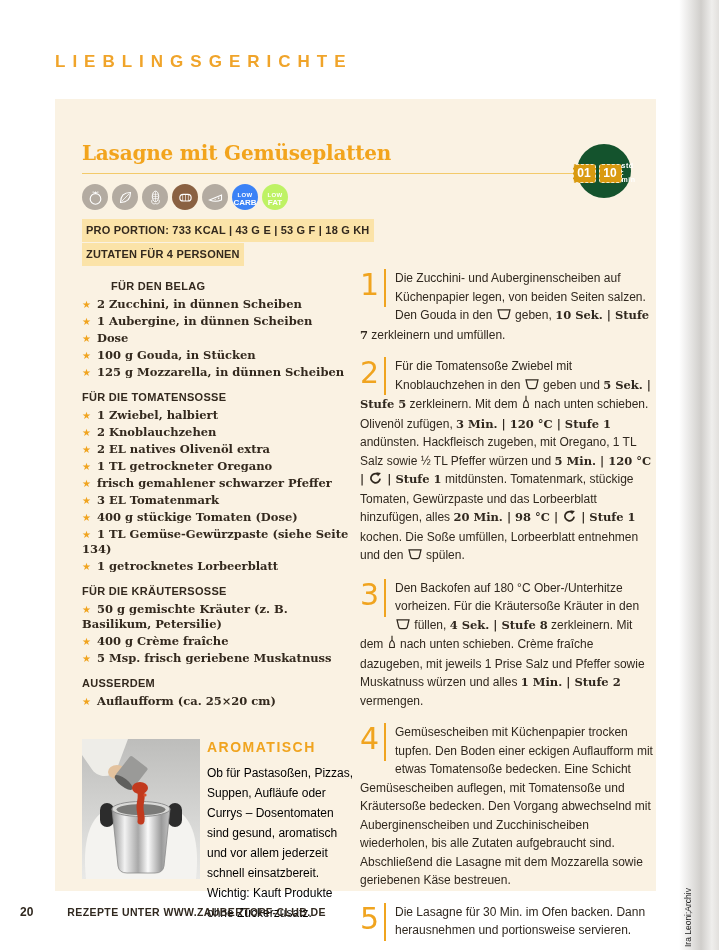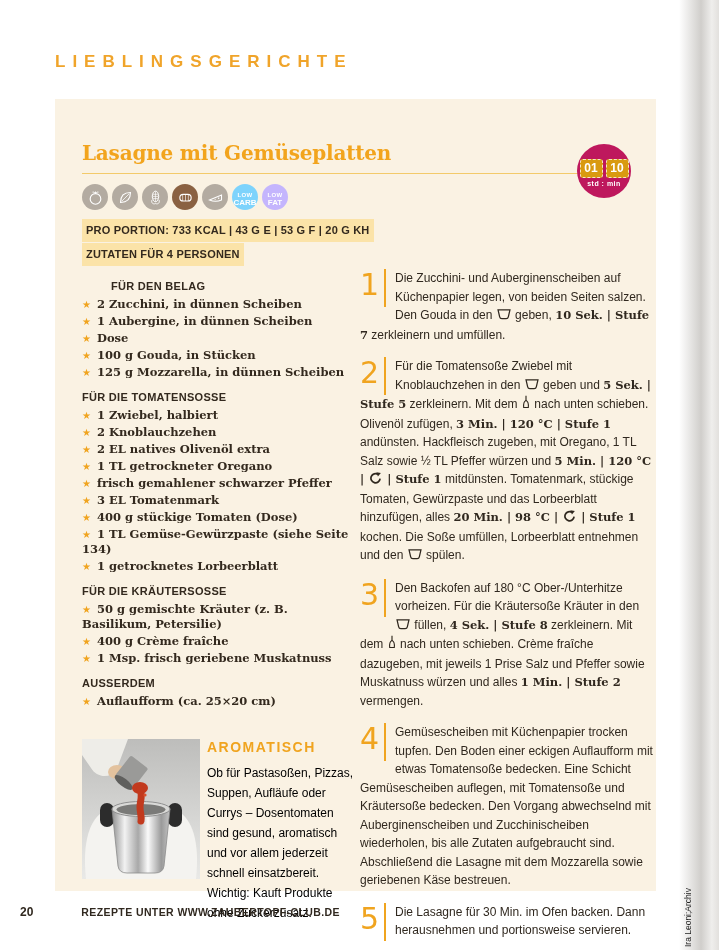--- a/index.html
+++ b/index.html
@@ -27,21 +27,21 @@
     position:absolute;left:27px;top:42px;width:420px;
     font-family:"DejaVu Serif",serif;font-weight:bold;font-size:20px;
     color:#f2a41d;letter-spacing:-0.2px;
   }
   .title-rule{
     position:absolute;left:27px;top:74px;width:497px;height:1px;background:#f3ca6a;
   }
   
   .time-badge{
     position:absolute;left:522px;top:45px;width:54px;height:54px;border-radius:50%;
-    background:#be185d;display:flex;flex-direction:column;align-items:center;justify-content:center;
+    background:#14532d;display:flex;flex-direction:row;align-items:center;justify-content:center;
   }
   .tb-boxes{display:flex;gap:3px;margin-top:4px;}
   .tb-box{
     width:21px;height:17px;border:1px dashed rgba(255,255,255,0.75);border-radius:3px;
     background:#d99a10;color:#fff;font-weight:bold;font-size:12px;line-height:17px;text-align:center;
   }
   .tb-label{color:#fff;font-size:7px;font-weight:bold;margin-top:2px;letter-spacing:0.5px;}
   
   .diet-row{position:absolute;left:27px;top:85px;display:flex;gap:4px;}
   .diet-circle{
@@ -86,21 +86,21 @@
   .tip{margin-top:17px;font-size:12px;line-height:18.5px;}
   .tip-label{color:#f0a41f;font-weight:bold;font-size:13px;letter-spacing:0.5px;margin-right:4px;}
   
   .aside{position:absolute;left:27px;top:640px;width:322px;height:142px;}
   .aside-photo{position:absolute;left:0;top:0;width:118px;height:140px;}
   .aside-text-col{position:absolute;left:125px;top:0;width:150px;}
   .aside-title{color:#f0a41f;font-weight:bold;font-size:14px;letter-spacing:1.5px;margin-bottom:8px;}
   .aside-body{font-size:12px;line-height:20px;color:#000000;}
   
   .footer{position:absolute;left:20px;top:905px;display:flex;align-items:baseline;}
-  .page-num{font-size:12px;font-weight:bold;margin-right:36px;}
+  .page-num{font-size:12px;font-weight:bold;margin-right:22px;}
   .footer-text{font-size:10.5px;font-weight:bold;letter-spacing:0.4px;margin-left:12px;}
   
   .credit{
     position:absolute;right:26px;bottom:62px;font-size:8.5px;color:#222;
     transform:rotate(-90deg);transform-origin:bottom right;white-space:nowrap;
   }
 </style>
 </head>
 <body>
 
@@ -147,36 +147,36 @@
           <path d="M8 7.5 V17 M12 7.5 V17 M16 7.5 V17" stroke="#fff" stroke-width="0.9" fill="none"></path>
         </svg>
       </span>
       <span class="diet-circle" style="background: rgb(179, 171, 161);">
         <svg viewBox="0 0 24 24" width="17" height="17">
           <path d="M3.5 15.5 L20.5 8.5 L20.5 15.5 Q12 19 3.5 15.5 Z" fill="none" stroke="#fff" stroke-width="1.5"></path>
           <circle cx="16.5" cy="13" r="1" fill="#fff"></circle>
           <circle cx="11.5" cy="14.6" r="0.8" fill="#fff"></circle>
         </svg>
       </span>
-      <span class="diet-circle" style="background: #7dd3fc;">
+      <span class="diet-circle" style="background: #3b82f6;">
         <svg viewBox="0 0 26 26" width="26" height="26">
           <text x="13" y="12.5" class="dl-small">LOW</text>
           <text x="13" y="20.5" class="dl-big">CARB</text>
         </svg>
       </span>
-      <span class="diet-circle" style="background: #c4b5fd;">
+      <span class="diet-circle" style="background: #bef264;">
         <svg viewBox="0 0 26 26" width="26" height="26">
           <text x="13" y="12.5" class="dl-small">LOW</text>
           <text x="13" y="20.5" class="dl-big">FAT</text>
         </svg>
       </span>
     </div>
 
   <div class="nutrition">
-    <span class="hl">PRO PORTION: 733 KCAL | 43 G E | 53 G F | 20 G KH</span><br>
+    <span class="hl">PRO PORTION: 733 KCAL | 43 G E | 53 G F | 18 G KH</span><br>
     <span class="hl">ZUTATEN FÜR 4 PERSONEN</span>
   </div>
 
   <div class="ingredients">
       <div class="group">
         <div class="ing-head">FÜR DEN BELAG</div>
         <ul class="ing-list">
           <li><span class="star">★</span><span>2 Zucchini, in dünnen Scheiben</span></li>
           <li><span class="star">★</span><span>1 Aubergine, in dünnen Scheiben</span></li>
           <li><span class="star">★</span><span>Dose</span></li>
@@ -196,21 +196,21 @@
           <li><span class="star">★</span><span>400 g stückige Tomaten (Dose)</span></li>
           <li><span class="star">★</span><span>1 TL Gemüse-Gewürzpaste (siehe Seite 134)</span></li>
           <li><span class="star">★</span><span>1 getrocknetes Lorbeerblatt</span></li>
         </ul>
       </div>
       <div class="group">
         <div class="ing-head">FÜR DIE KRÄUTERSOSSE</div>
         <ul class="ing-list">
           <li><span class="star">★</span><span>50 g gemischte Kräuter (z. B. Basilikum, Petersilie)</span></li>
           <li><span class="star">★</span><span>400 g Crème fraîche</span></li>
-          <li><span class="star">★</span><span>1 Msp. frisch geriebene Muskatnuss</span></li>
+          <li><span class="star">★</span><span>5 Msp. frisch geriebene Muskatnuss</span></li>
         </ul>
       </div>
       <div class="group">
         <div class="ing-head">AUSSERDEM</div>
         <ul class="ing-list">
           <li><span class="star">★</span><span>Auflaufform (ca. 25×20 cm)</span></li>
         </ul>
       </div>
     </div>
 

